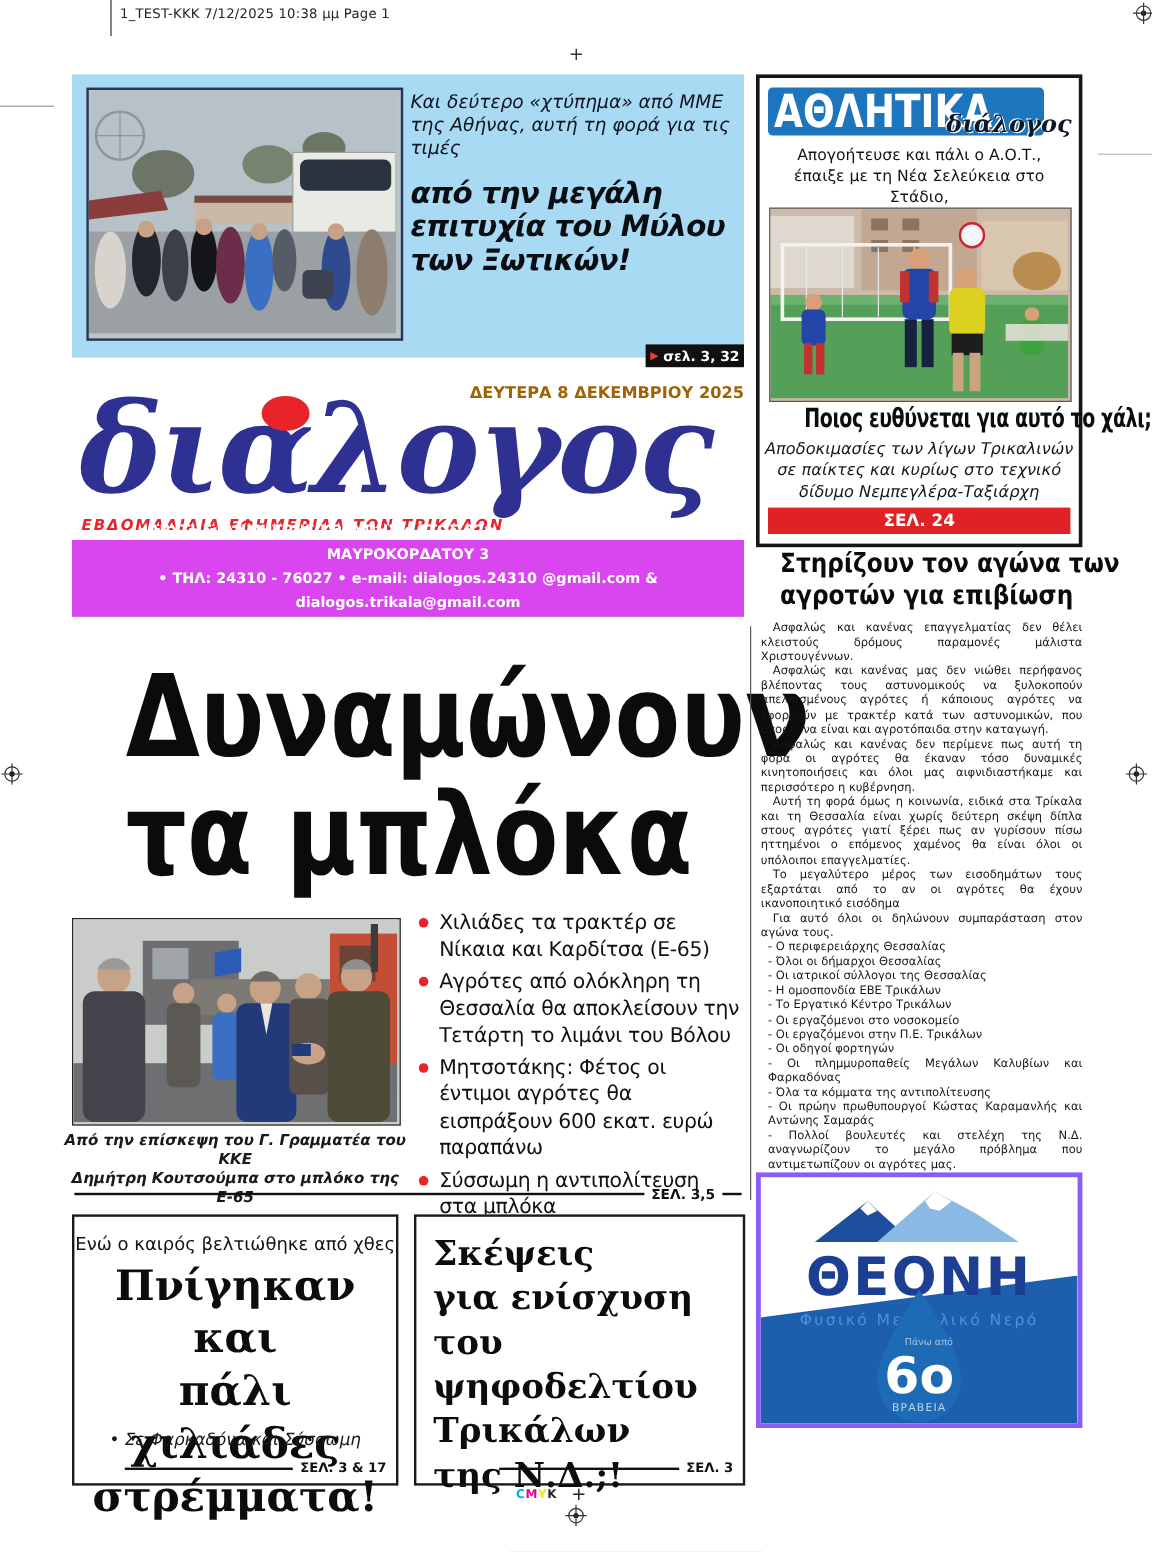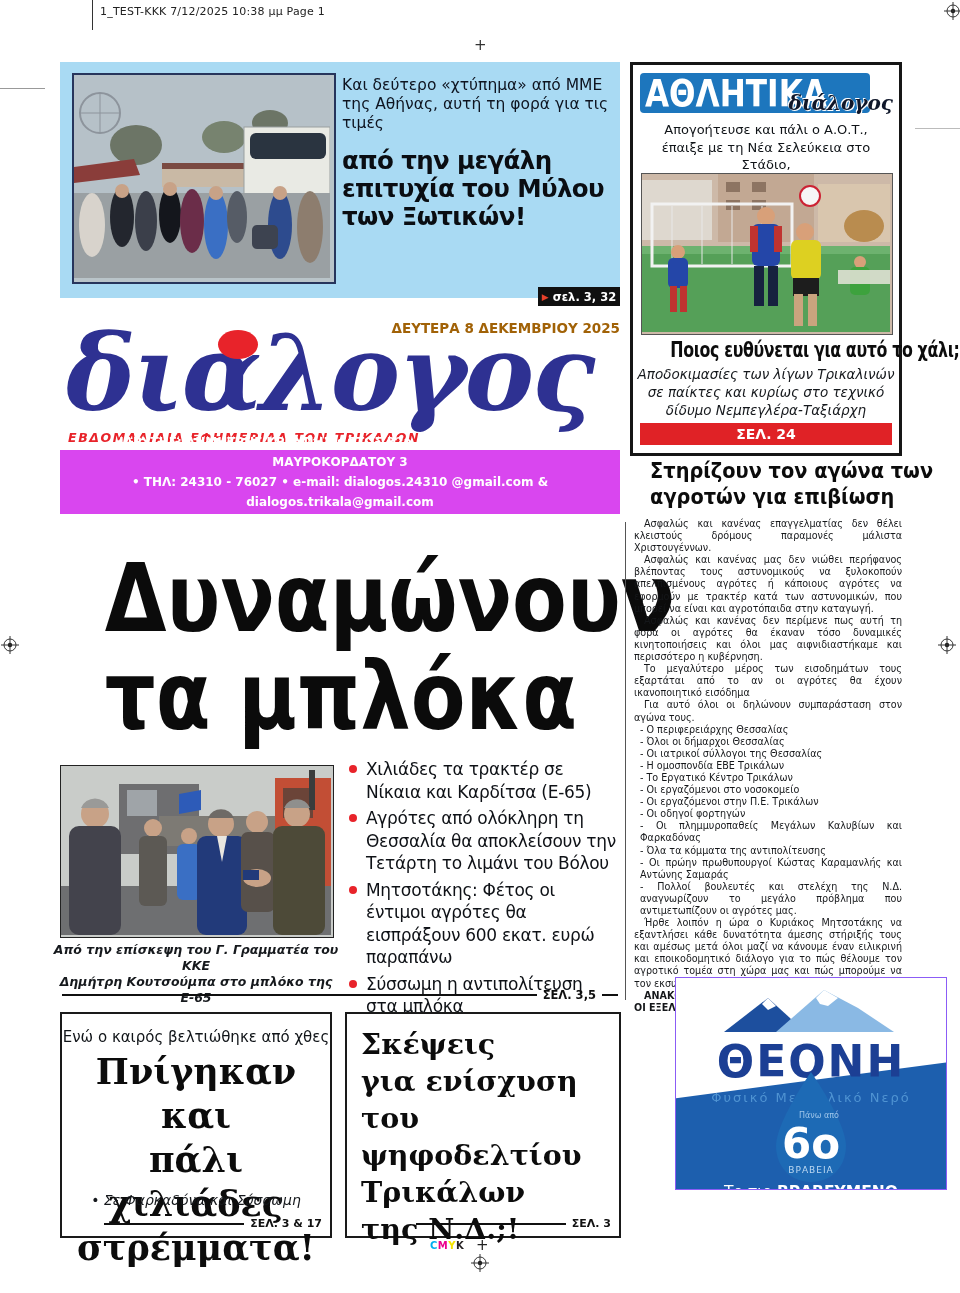--- a/index.html
+++ b/index.html
@@ -12,21 +12,21 @@
   .slug-bar{left:92px;top:0;width:1px;height:30px;background:#333;}
   .trim-dash-l{left:0;top:88px;width:45px;height:1px;background:#999;}
   .trim-dash-r{right:0;top:128px;width:45px;height:1px;background:#bbb;}
   .plus{font-size:15px;color:#333;}
   .reg svg{display:block;}
 
   
   .bluebox{left:60px;top:62px;width:560px;height:236px;background:#a9daf3;}
   .bluebox .photo{position:absolute;left:12px;top:11px;width:260px;height:207px;
                   border:2px solid #27355c;background:#b9c4c9;}
-  .bb-text{position:absolute;left:282px;top:14px;width:272px;}
+  .bb-text{position:absolute;left:282px;top:14px;width:272px;font-style:italic;}
   .bb-kicker{font-size:15.5px;line-height:19px;color:#0e1420;}
   .bb-head{margin-top:14px;font-size:24.5px;line-height:28px;font-weight:bold;color:#0a0d12;letter-spacing:-.6px;}
   .pageref-strip{left:538px;top:287px;width:82px;height:19px;background:#101010;color:#fff;
                  font-size:11.5px;font-weight:bold;display:flex;align-items:center;justify-content:center;gap:4px;}
   .pageref-strip .arr{color:#e8402a;font-size:9px;}
 
   
   .sports{left:630px;top:62px;width:272px;height:394px;background:#fff;border:3px solid #161616;box-sizing:border-box;}
   .sp-bar{position:absolute;left:7px;top:8px;width:230px;height:40px;background:#1d76bd;border-radius:4px;}
   .sp-brand{position:absolute;left:12px;top:8px;width:225px;height:40px;display:flex;align-items:center;
@@ -87,21 +87,21 @@
            font-weight:bold;font-size:35px;line-height:44px;color:#0c0c0c;}
   .fl-bullet{position:absolute;left:0;top:178px;width:100%;text-align:center;font-style:italic;font-size:14px;color:#15181c;}
   .bx-ref{position:absolute;right:8px;bottom:6px;display:flex;align-items:center;gap:6px;font-size:11px;font-weight:bold;}
   .bx-ref .rule{width:140px;height:2px;background:#101010;}
   .nd{left:345px;top:1012px;width:276px;height:226px;}
   .nd-head{position:absolute;left:14px;top:12px;font-family:"DejaVu Serif",serif;font-weight:bold;
            font-size:28.5px;line-height:37px;color:#0c0c0c;}
   .nd .bx-ref .rule{width:150px;}
 
   
-  .theoni{left:630px;top:977px;width:272px;height:213px;background:#fff;border:1px solid #8b5cf6;box-sizing:border-box;overflow:hidden;margin-left:45px;}
+  .theoni{left:630px;top:977px;width:272px;height:213px;background:#fff;border:4px solid #8b5cf6;box-sizing:border-box;overflow:hidden;}
   .th-diag{position:absolute;left:0;top:0;width:100%;height:100%;background:#1d5fae;
            clip-path:polygon(0 57%,100% 40%,100% 100%,0 100%);}
   .th-mtn{position:absolute;left:50%;top:8px;transform:translateX(-50%);}
   .th-brand{position:absolute;left:0;top:58px;width:100%;text-align:center;font-weight:bold;font-size:44px;
             color:#1c3f94;letter-spacing:2px;}
   .th-tag{position:absolute;left:0;top:112px;width:100%;text-align:center;font-size:13px;letter-spacing:2px;color:#4f93d2;}
   .th-drop{position:absolute;left:50%;top:92px;transform:translateX(-50%);}
   .th-l1{position:absolute;left:0;top:205px;width:100%;text-align:center;color:#fff;font-size:15.5px;}
   .th-l2{position:absolute;left:0;top:226px;width:100%;text-align:center;color:#fff;font-size:15.5px;}
   .th-b{font-weight:bold;}
@@ -347,20 +347,21 @@
 
   <div class="abs art">
     <div class="art-head">
       <div>Στηρίζουν τον αγώνα των</div>
       <div>αγροτών για επιβίωση</div>
     </div>
     <div class="art-body">
       <p>Ασφαλώς και κανένας επαγγελματίας δεν θέλει κλειστούς δρόμους παραμονές μάλιστα Χριστουγέννων.</p>
       <p>Ασφαλώς και κανένας μας δεν νιώθει περήφανος βλέποντας τους αστυνομικούς να ξυλοκοπούν απελπισμένους αγρότες ή κάποιους αγρότες να εφορμούν με τρακτέρ κατά των αστυνομικών, που μπορεί να είναι και αγροτόπαιδα στην καταγωγή.</p>
       <p>Ασφαλώς και κανένας δεν περίμενε πως αυτή τη φορά οι αγρότες θα έκαναν τόσο δυναμικές κινητοποιήσεις και όλοι μας αιφνιδιαστήκαμε και περισσότερο η κυβέρνηση.</p>
+      <p>Αυτή τη φορά όμως η κοινωνία, ειδικά στα Τρίκαλα και τη Θεσσαλία είναι χωρίς δεύτερη σκέψη δίπλα στους αγρότες γιατί ξέρει πως αν γυρίσουν πίσω ηττημένοι ο επόμενος χαμένος θα είναι όλοι οι υπόλοιποι επαγγελματίες.</p>
       <p>Το μεγαλύτερο μέρος των εισοδημάτων τους εξαρτάται από το αν οι αγρότες θα έχουν ικανοποιητικό εισόδημα</p>
       <p>Για αυτό όλοι οι δηλώνουν συμπαράσταση  στον αγώνα τους.</p>
       <div class="sup">- Ο περιφερειάρχης Θεσσαλίας</div>
       <div class="sup">- Όλοι οι δήμαρχοι Θεσσαλίας</div>
       <div class="sup">- Οι ιατρικοί σύλλογοι της Θεσσαλίας</div>
       <div class="sup">- Η ομοσπονδία ΕΒΕ Τρικάλων</div>
       <div class="sup">- Το Εργατικό Κέντρο Τρικάλων</div>
       <div class="sup">- Οι εργαζόμενοι στο νοσοκομείο</div>
       <div class="sup">- Οι εργαζόμενοι στην Π.Ε. Τρικάλων</div>
       <div class="sup">- Οι οδηγοί φορτηγών</div>

